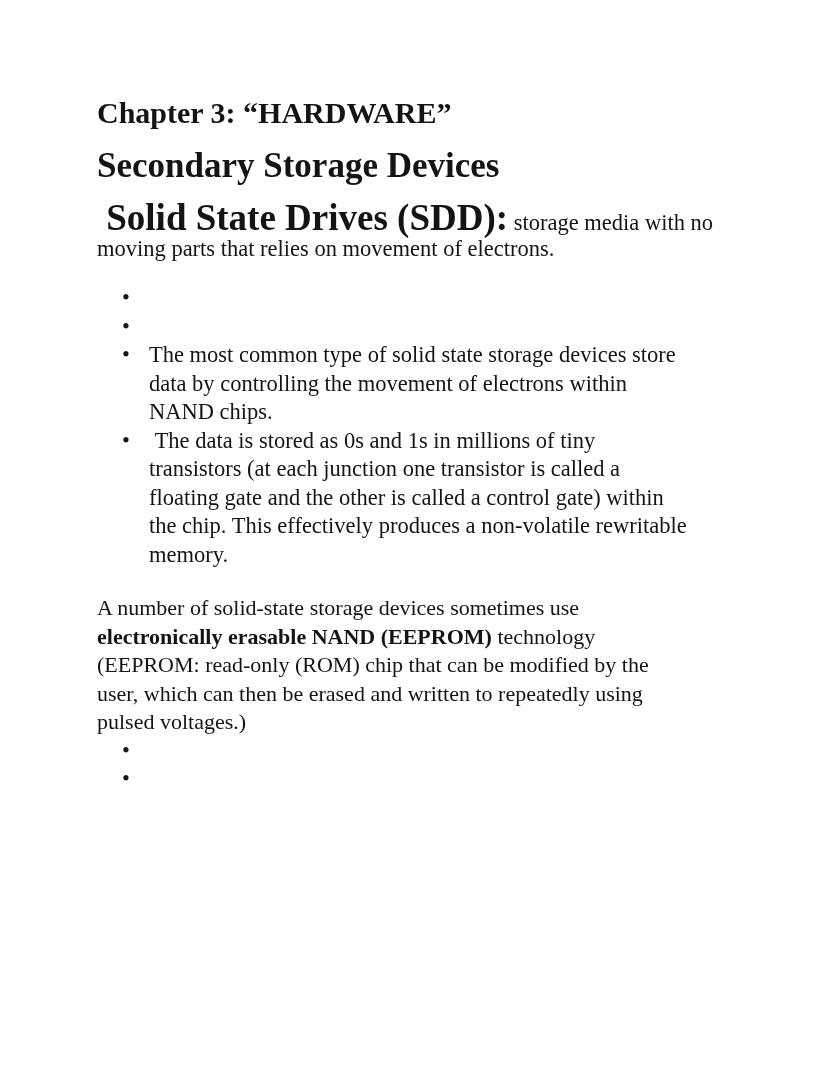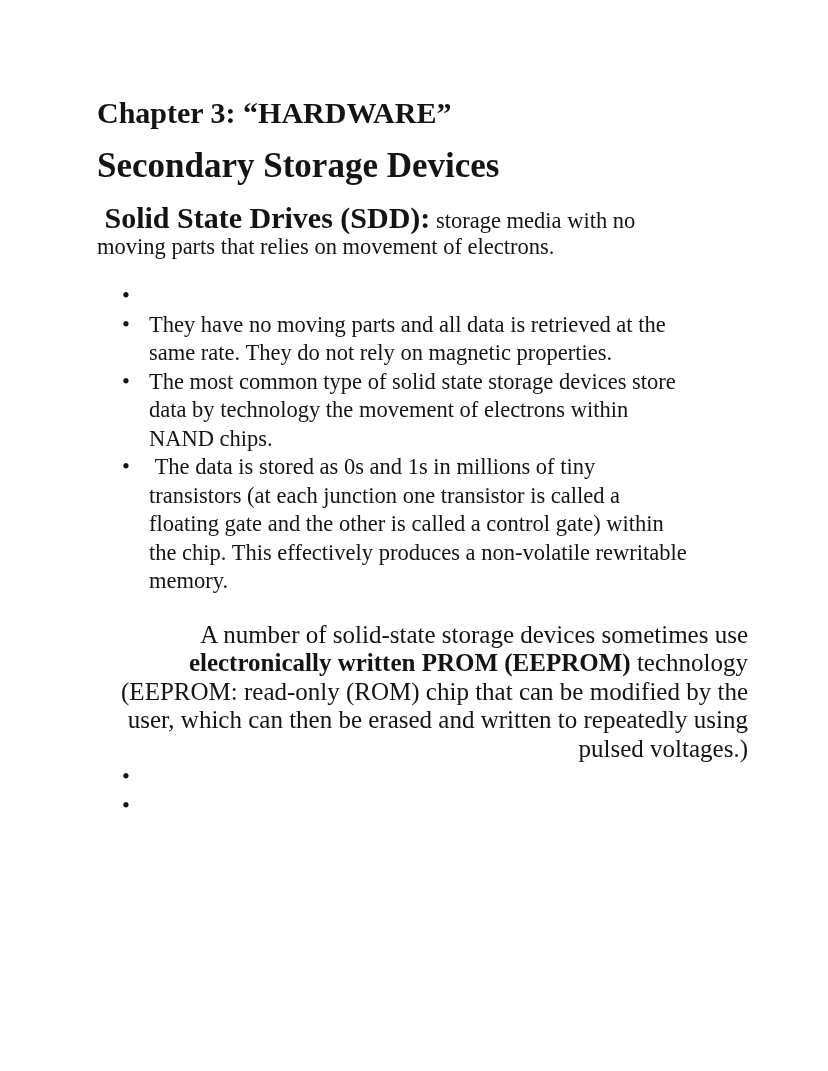--- a/index.html
+++ b/index.html
@@ -34,33 +34,32 @@
     font-size: 35px;
     line-height: 34px;
     font-weight: bold;
     margin: 0 0 18px 0;
   }
   .defblock {
     margin: 0 0 22px 0;
     font-size: 22.5px;
   }
   .term {
-    font-size: 30px;
+    font-size: 37px;
     line-height: 33px;
     font-weight: bold;
   }
   .term-rest {
     font-size: 22.5px;
     line-height: 26px;
   }
   .para {
-    font-size: 25px;
+    font-size: 22px;
     line-height: 28.5px;
     margin: 25px 0 0 0;
-    text-align: right;
   }
   ul.blist {
     list-style: none;
     margin: 0;
     padding: 0;
   }
   ul.blist li {
     display: flex;
     align-items: flex-start;
   }
@@ -90,41 +89,39 @@
 
   <div class="defblock pre"><span class="term">&nbsp;Solid State Drives (SDD):</span><span class="term-rest"> storage media with no
 moving parts that relies on movement of electrons.</span></div>
 
   <ul class="blist list-first">
     <li>
       <span class="marker">•</span>
     </li>
     <li>
       <span class="marker">•</span>
-      <div class="li-text pre"><span>They have no moving parts and all data is retrieved at the
-same rate. They do not rely on magnetic properties.</span></div>
     </li>
     <li>
       <span class="marker">•</span>
       <div class="li-text pre"><span>The most common type of solid state storage devices store
-data by technology the movement of electrons within
+data by controlling the movement of electrons within
 NAND chips.</span></div>
     </li>
     <li>
       <span class="marker">•</span>
       <div class="li-text pre"><span>&nbsp;The data is stored as 0s and 1s in millions of tiny
 transistors (at each junction one transistor is called a
 floating gate and the other is called a control gate) within
 the chip. This effectively produces a non-volatile rewritable
 memory.</span></div>
     </li>
   </ul>
 
   <div class="para pre"><span>A number of solid-state storage devices sometimes use
-</span><span class="b">electronically written PROM (EEPROM)</span><span> technology
+</span><span class="b">electronically erasable NAND (EEPROM)</span><span> technology
 (EEPROM: read-only (ROM) chip that can be modified by the
 user, which can then be erased and written to repeatedly using
 pulsed voltages.)</span></div>
 
   <ul class="blist list-second">
     <li>
       <span class="marker">•</span>
     </li>
     <li>
       <span class="marker">•</span>

